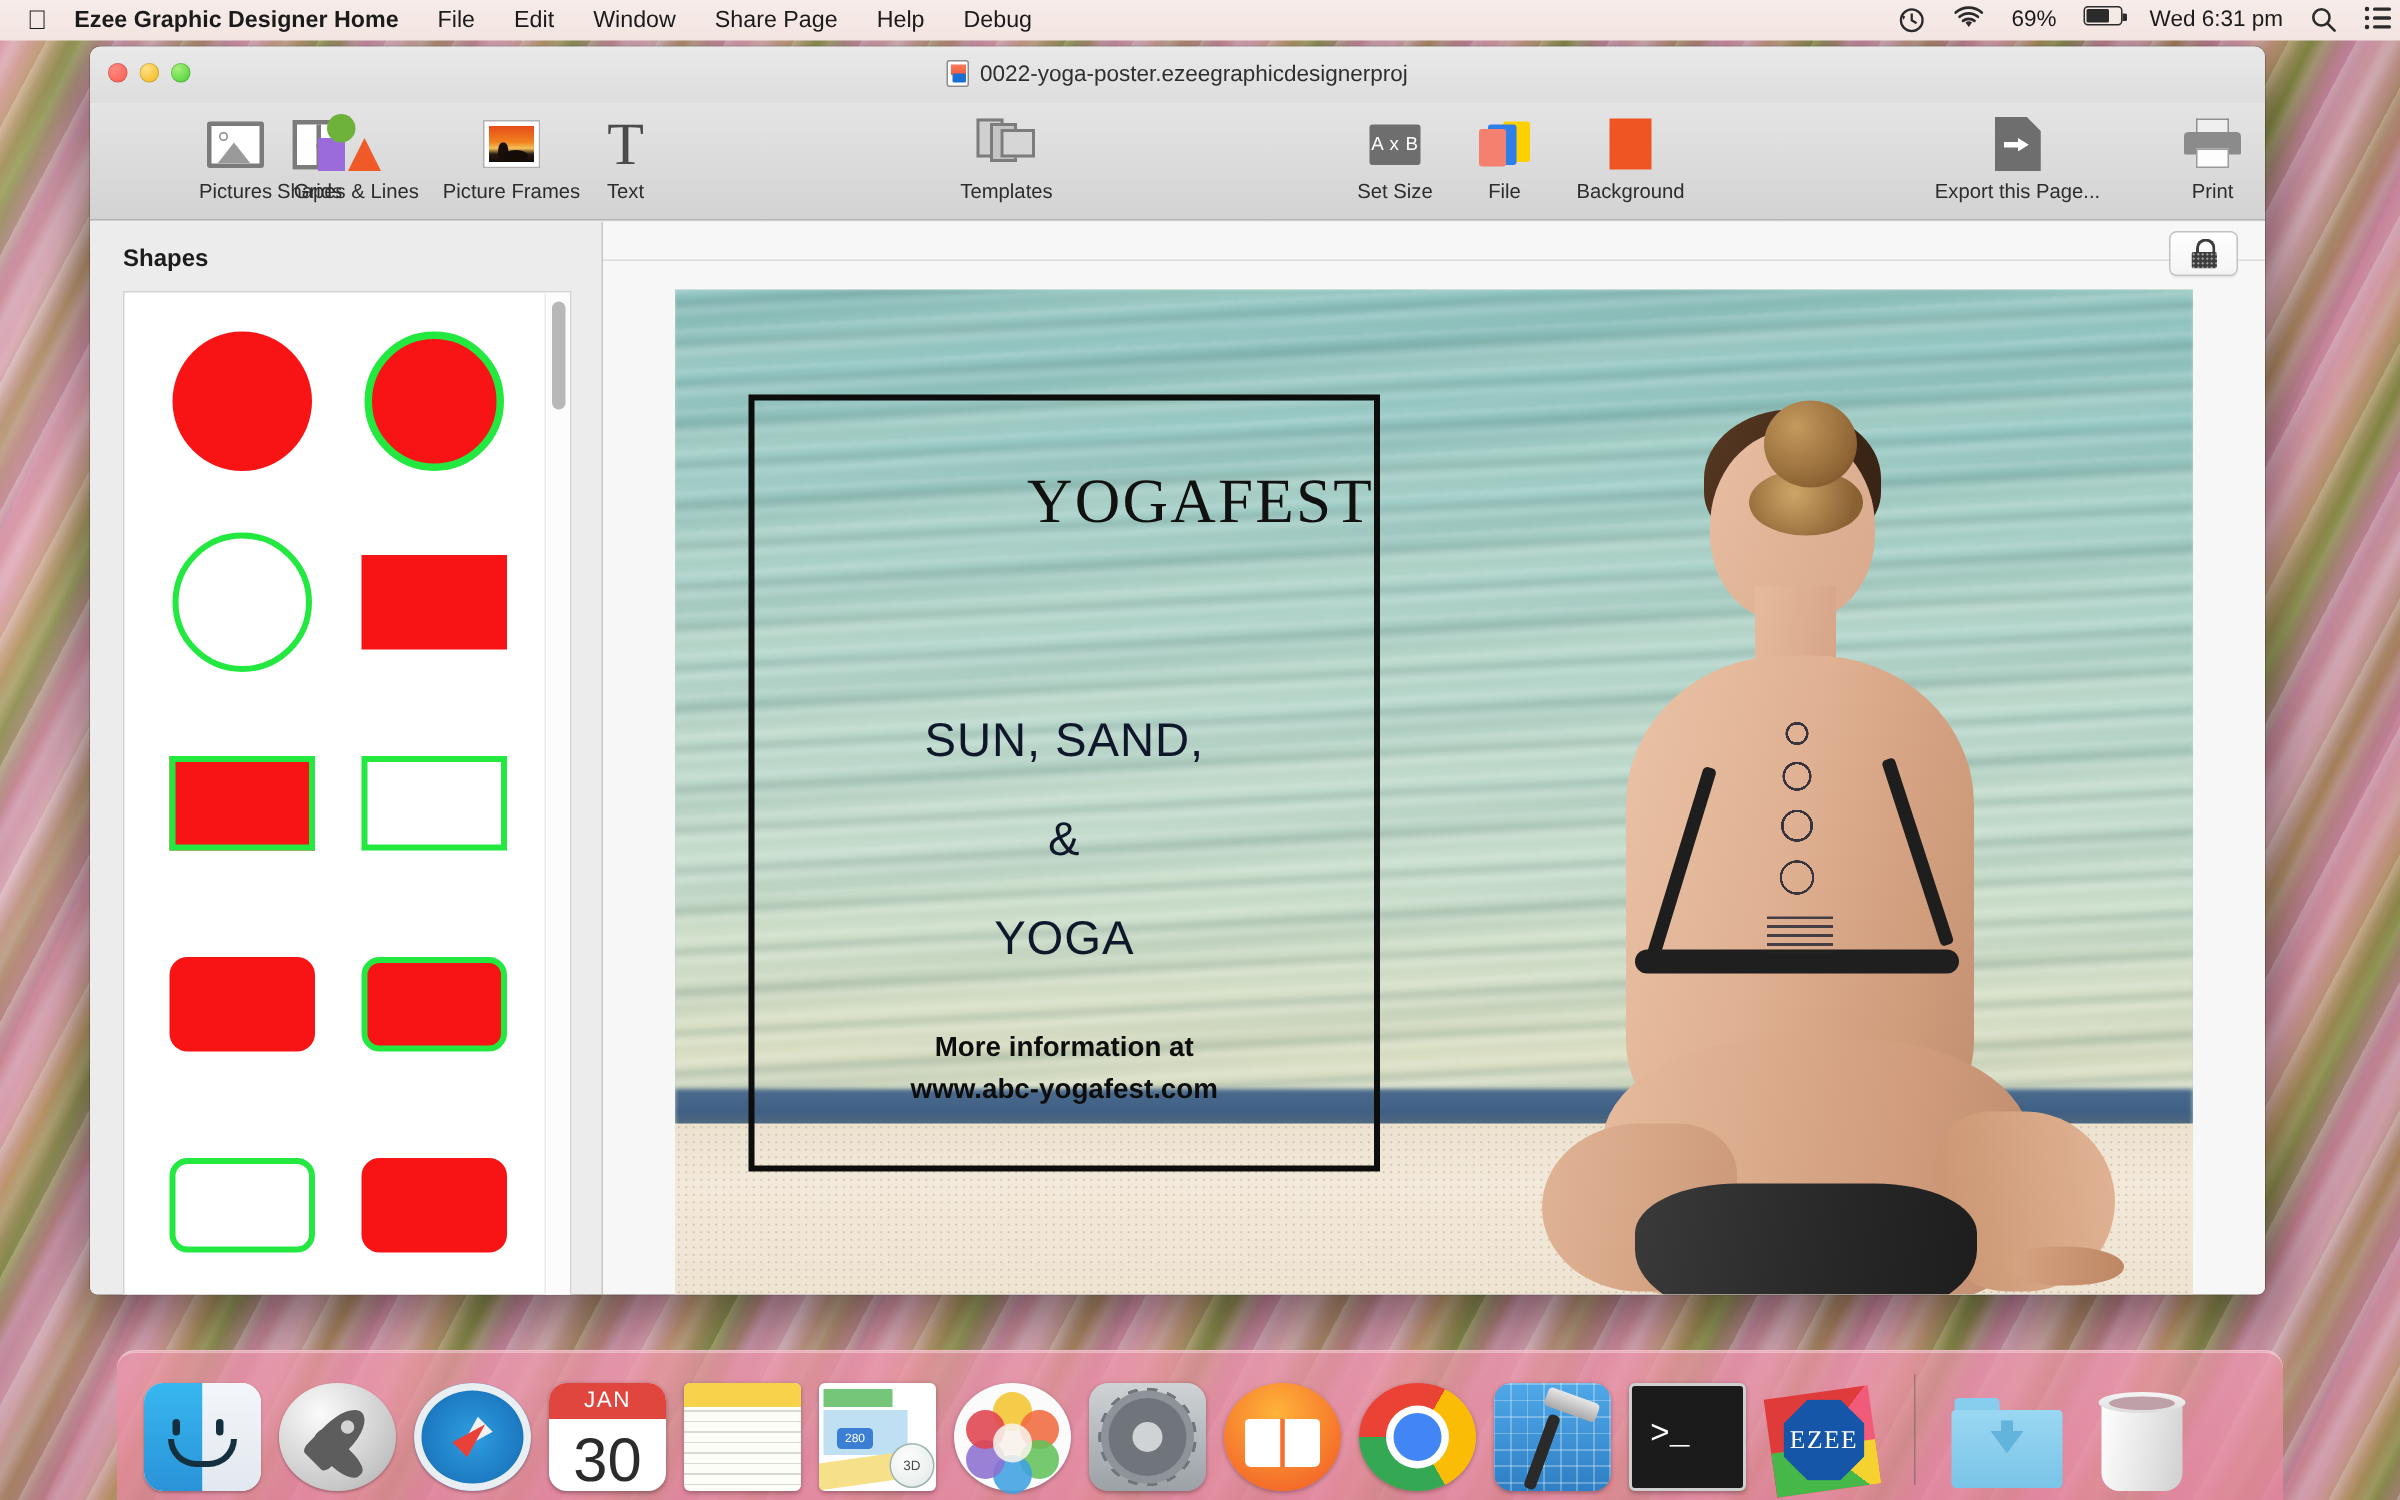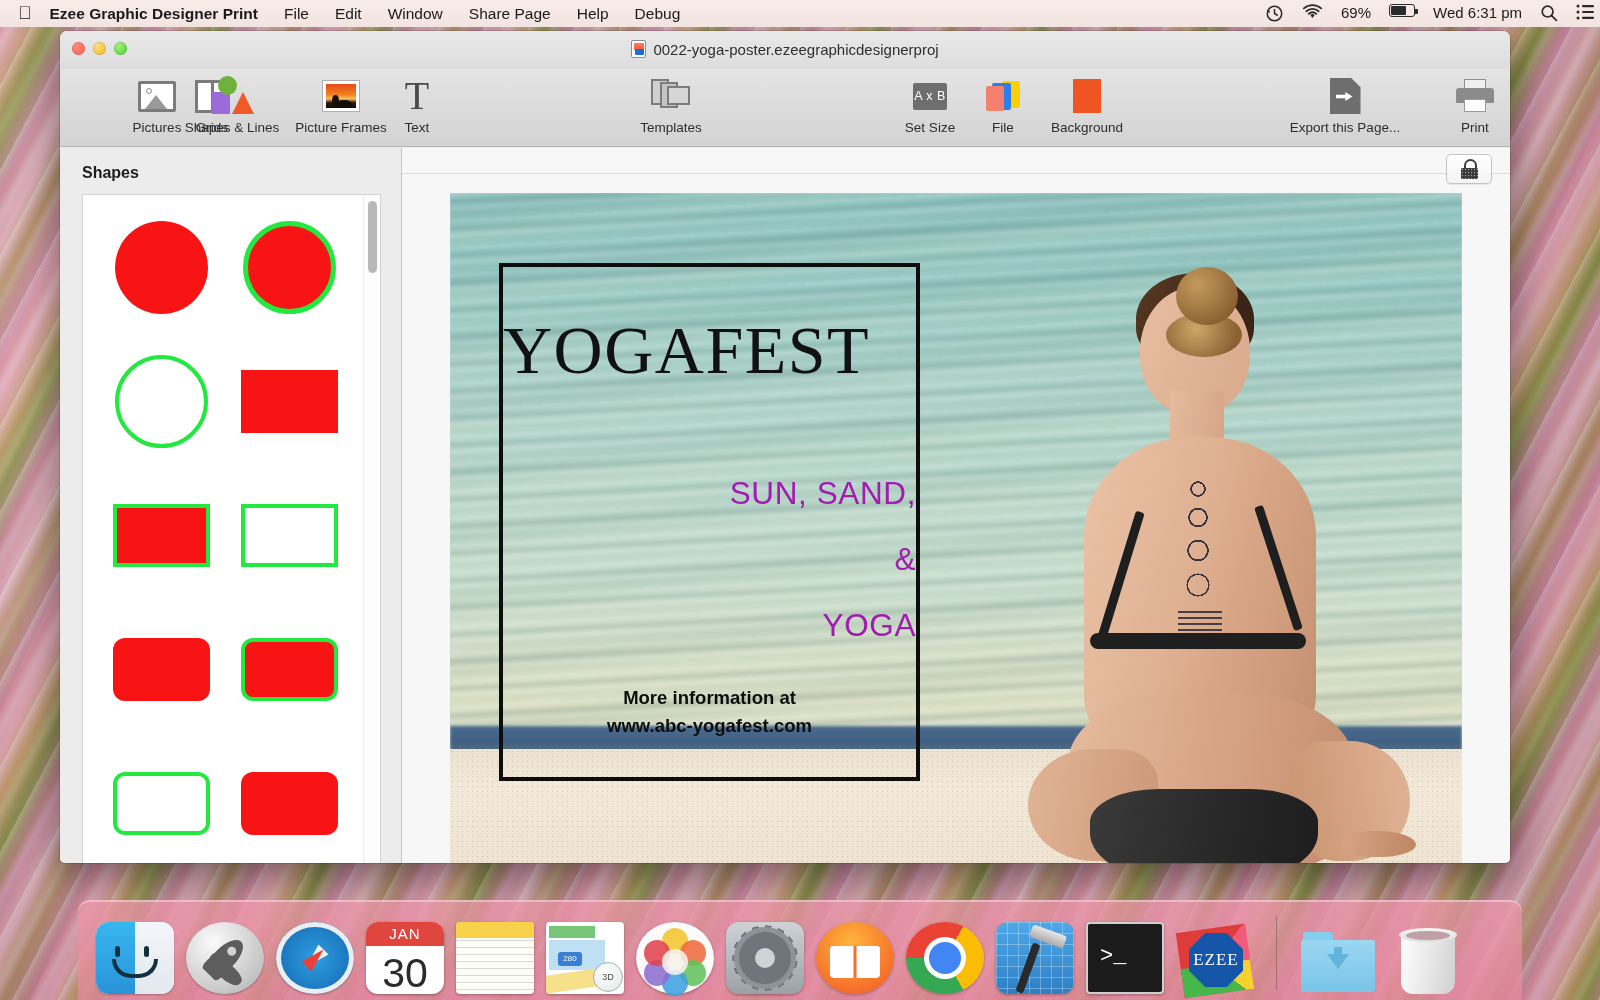--- a/index.html
+++ b/index.html
@@ -309,26 +309,26 @@
     opacity:.85;
   }
 
   
   #text-frame{
     position:absolute; left:49px; top:70px; width:421px; height:518px;
     border: 4px solid #0d0d0d;
   }
   #poster-title{
     position:absolute; left:0; right:0; top:44px;
-    text-align:left; font-family:"Liberation Serif", serif;
-    font-size:68px; color:#111; letter-spacing:1.5px; font-weight:400;
+    text-align:right; font-family:"Liberation Serif", serif;
+    font-size:42px; color:#111; letter-spacing:1.5px; font-weight:400;
   }
   #poster-sub{
     position:absolute; left:0; right:0; top:193px;
-    text-align:right; font-size:31.5px; color:#a21caf; line-height:66px; letter-spacing:.6px;
+    text-align:center; font-size:31.5px; color:#0f172a; line-height:66px; letter-spacing:.6px;
   }
   #poster-more{
     position:absolute; left:0; right:0; top:417px;
     text-align:center; font-size:18.5px; font-weight:bold; color:#0d0d0d; line-height:28px;
   }
 
   
   #dock{
     position:absolute; left:78px; bottom:0; width:1444px; height:100px;
     background: linear-gradient(to bottom, rgba(237,150,170,0.72), rgba(230,135,158,0.80));
@@ -470,21 +470,21 @@
     background:linear-gradient(#f6f6f6,#dcdcdc);}
   .di-trash .hole{position:absolute;left:17px;top:9px;width:44px;height:9px;border-radius:50%;background:#c0a0a8;}
 </style>
 </head>
 <body>
 
 <div id="desktop">
 
   <div id="menubar">
     <span class="apple"></span>
-    <span class="mi app">Ezee Graphic Designer Print</span>
+    <span class="mi app">Ezee Graphic Designer Home</span>
     <span class="mi">File</span>
     <span class="mi">Edit</span>
     <span class="mi">Window</span>
     <span class="mi">Share Page</span>
     <span class="mi">Help</span>
     <span class="mi">Debug</span>
 
     <div class="right">
       <span class="itm">
         <svg width="19" height="19" viewBox="0 0 20 20">

